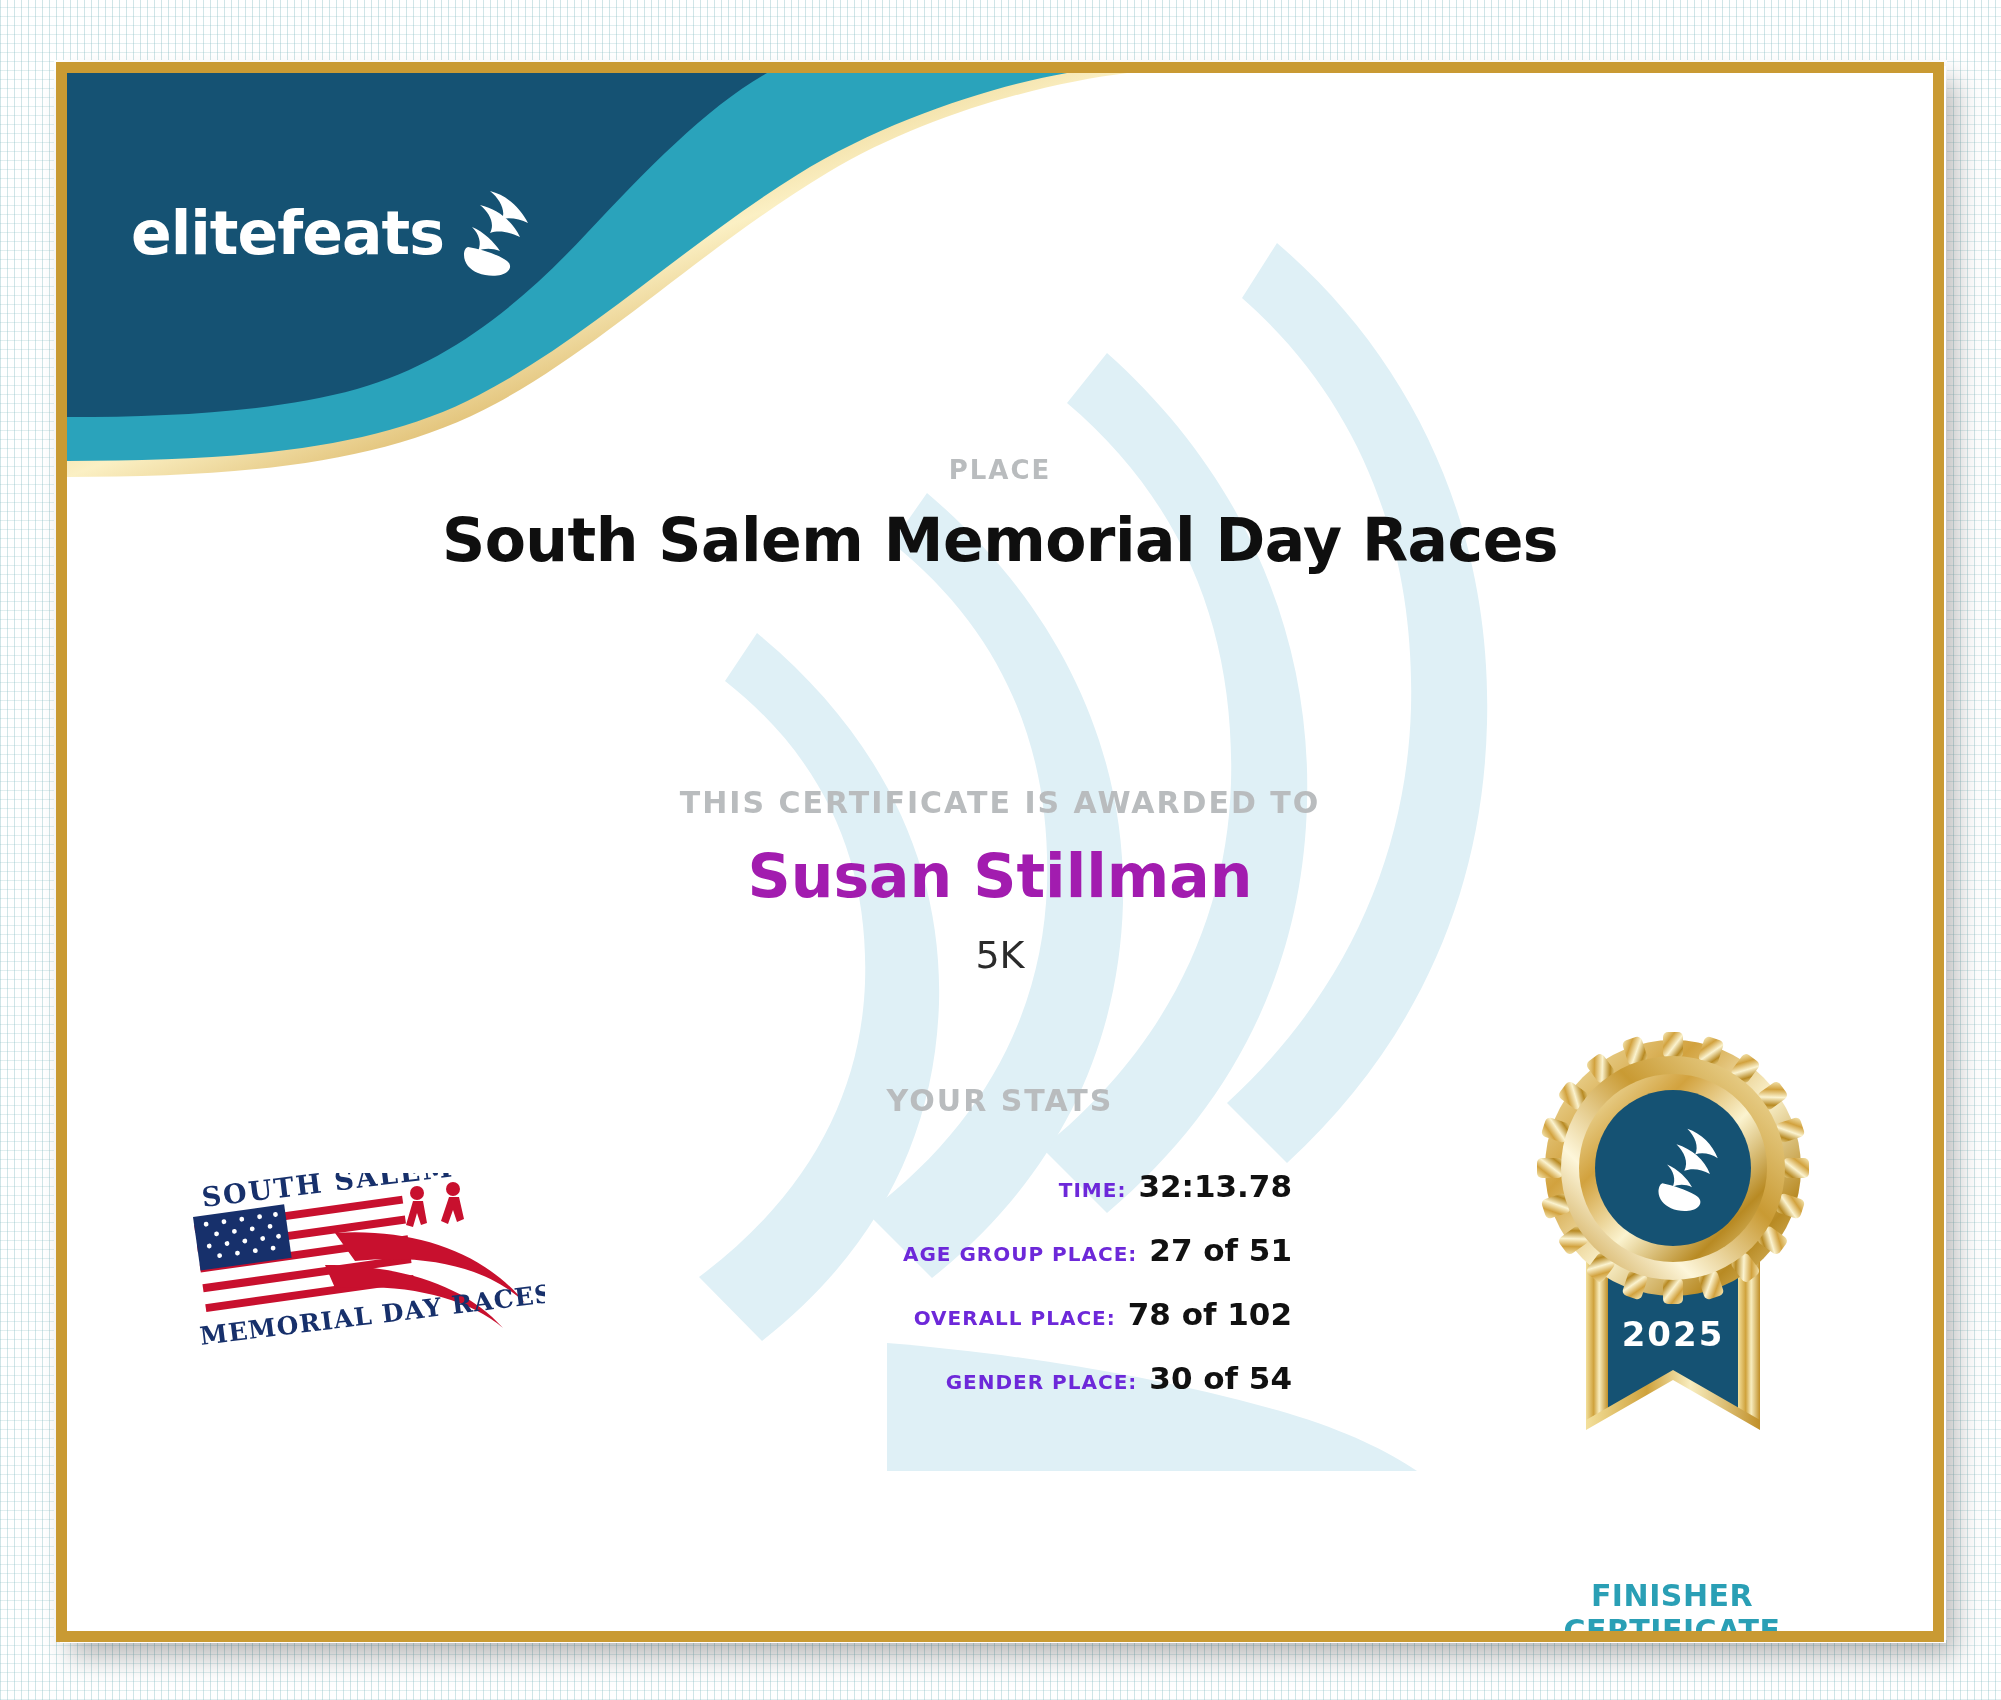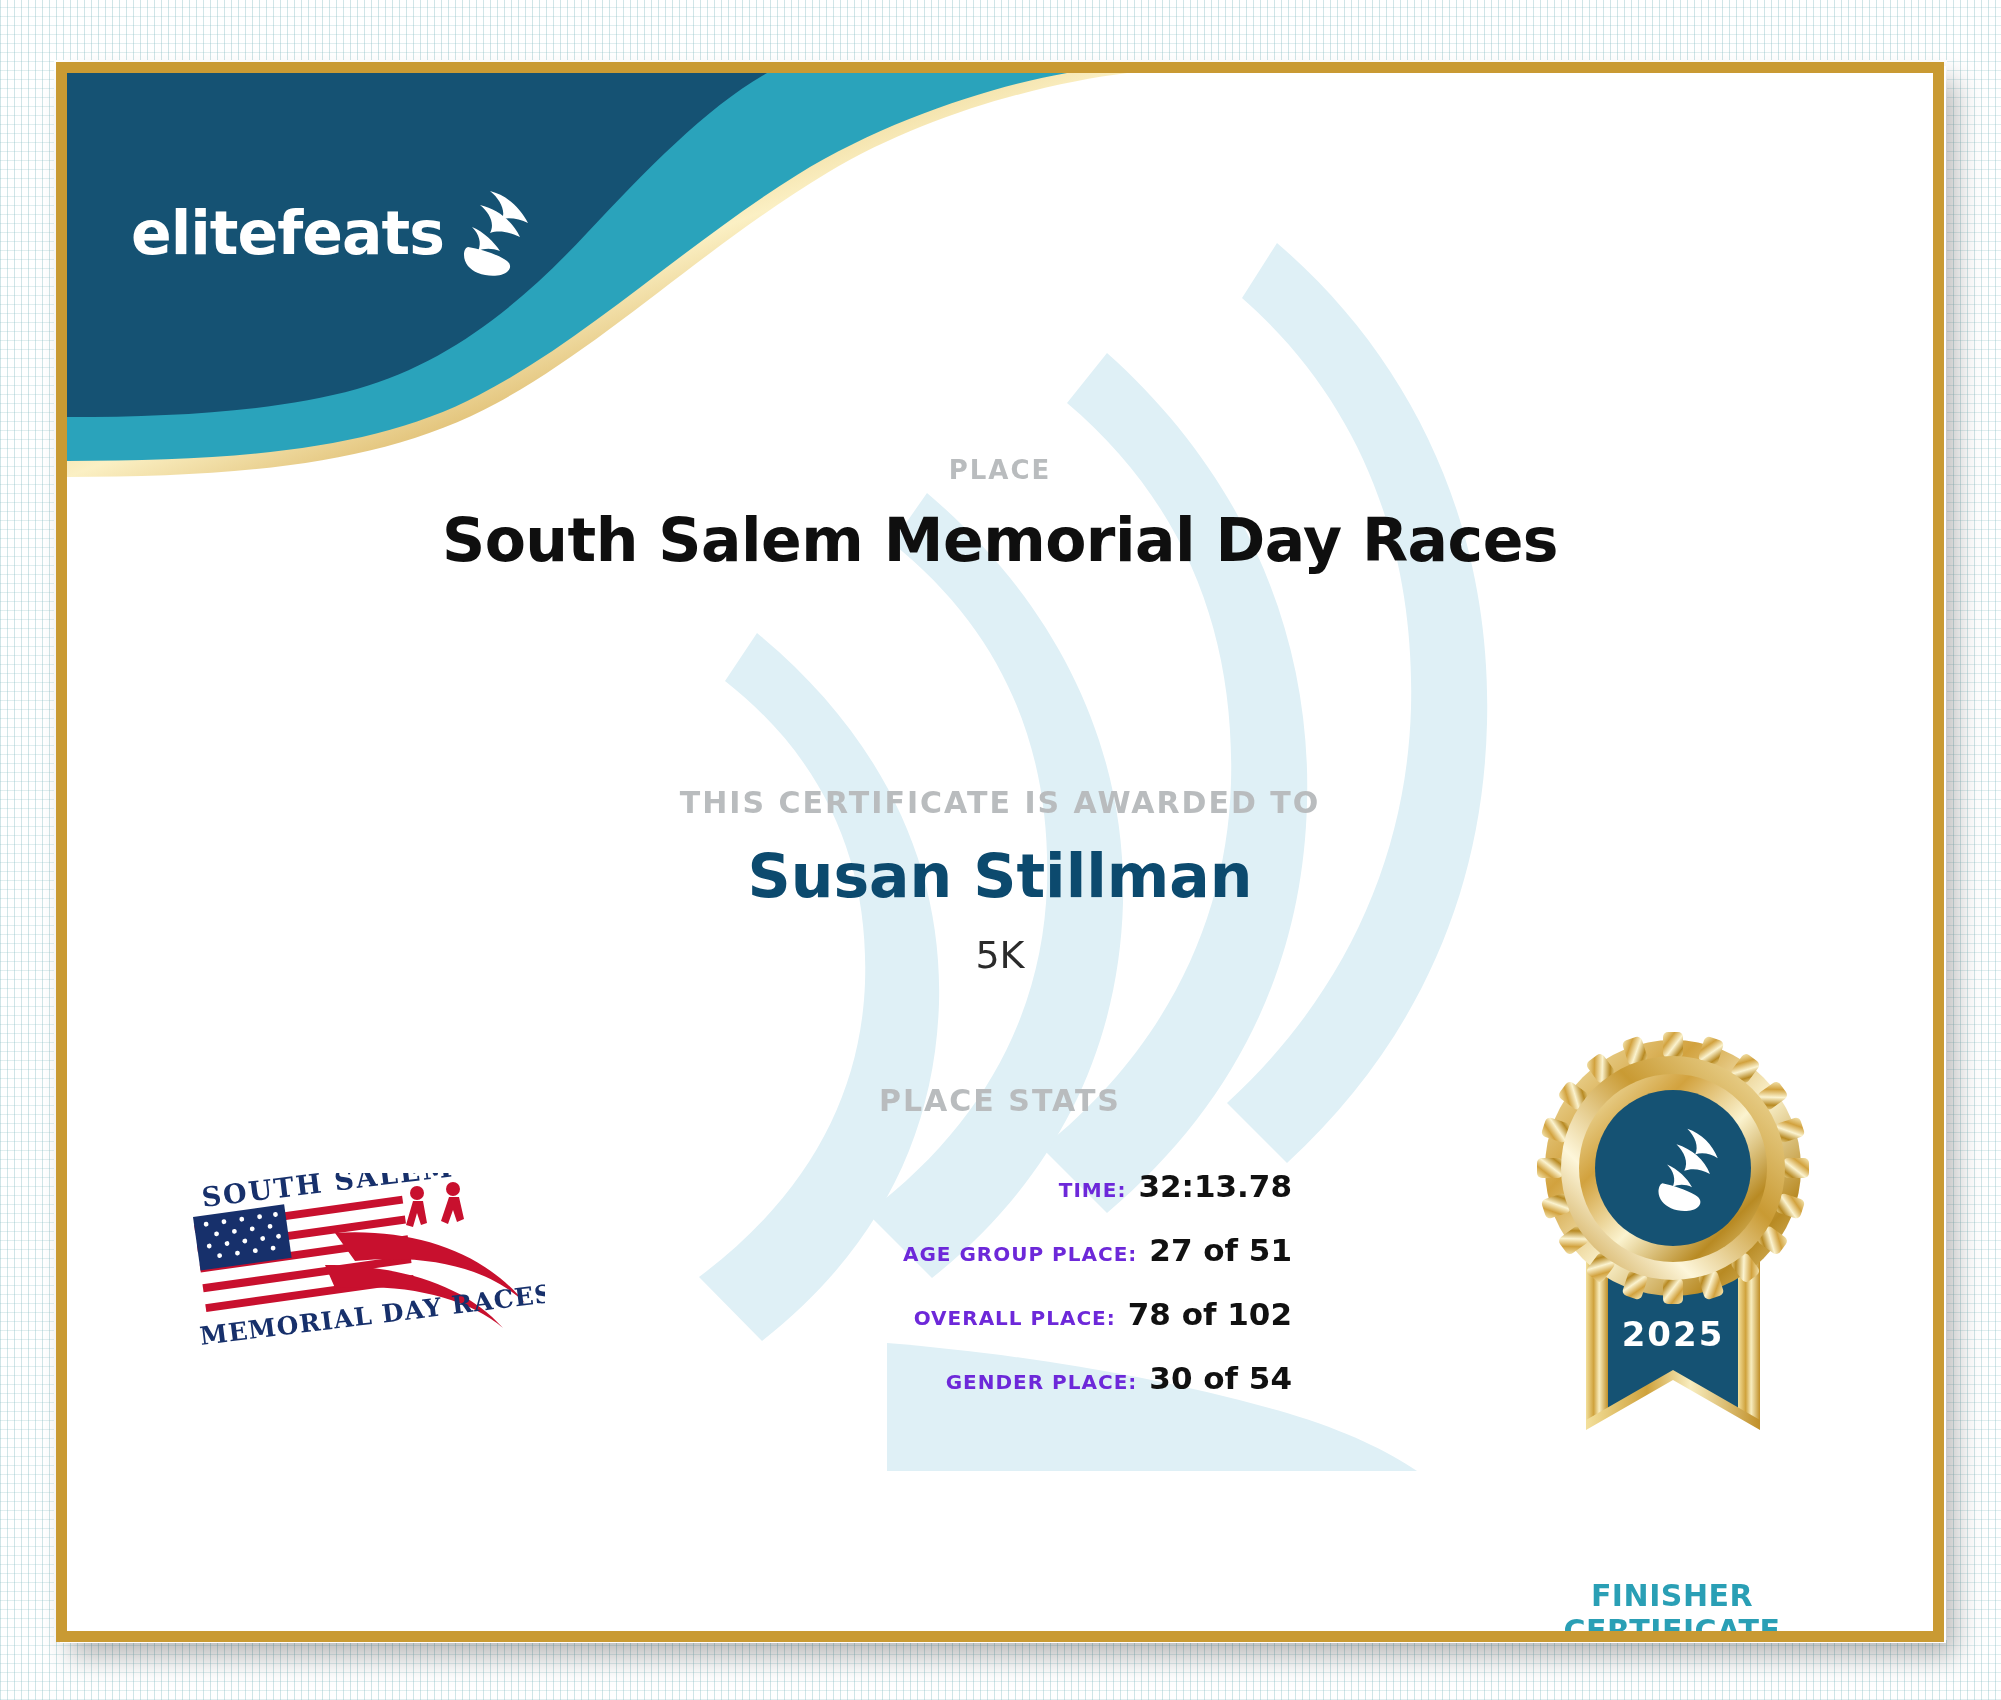--- a/index.html
+++ b/index.html
@@ -132,21 +132,21 @@
     position: absolute;
     left: 0; right: 0;
     top: 712px;
     font-size: 30px;
   }
   .recipient {
     position: absolute;
     left: 0; right: 0;
     top: 768px;
     text-align: center;
-    color: #0c4a6e;
+    color: #a21caf;
     font-family: "DejaVu Sans", sans-serif;
     font-weight: bold;
     font-size: 60px;
   }
   .distance {
     position: absolute;
     left: 0; right: 0;
     top: 860px;
     text-align: center;
     color: #2b2b2b;
@@ -274,21 +274,21 @@
         </svg>
       </div>
 
       <div class="label event-label">PLACE</div>
       <div class="event-name">South Salem Memorial Day Races</div>
 
       <div class="label awarded-label">THIS CERTIFICATE IS AWARDED TO</div>
       <div class="recipient">Susan Stillman</div>
       <div class="distance">5K</div>
 
-      <div class="label stats-label">PLACE STATS</div>
+      <div class="label stats-label">YOUR STATS</div>
 
       <div class="stats">
         <div class="stat-row">
           <span class="stat-key">TIME:</span>
           <span class="stat-val">32:13.78</span>
         </div>
         <div class="stat-row">
           <span class="stat-key">AGE GROUP PLACE:</span>
           <span class="stat-val">27 of 51</span>
         </div>

